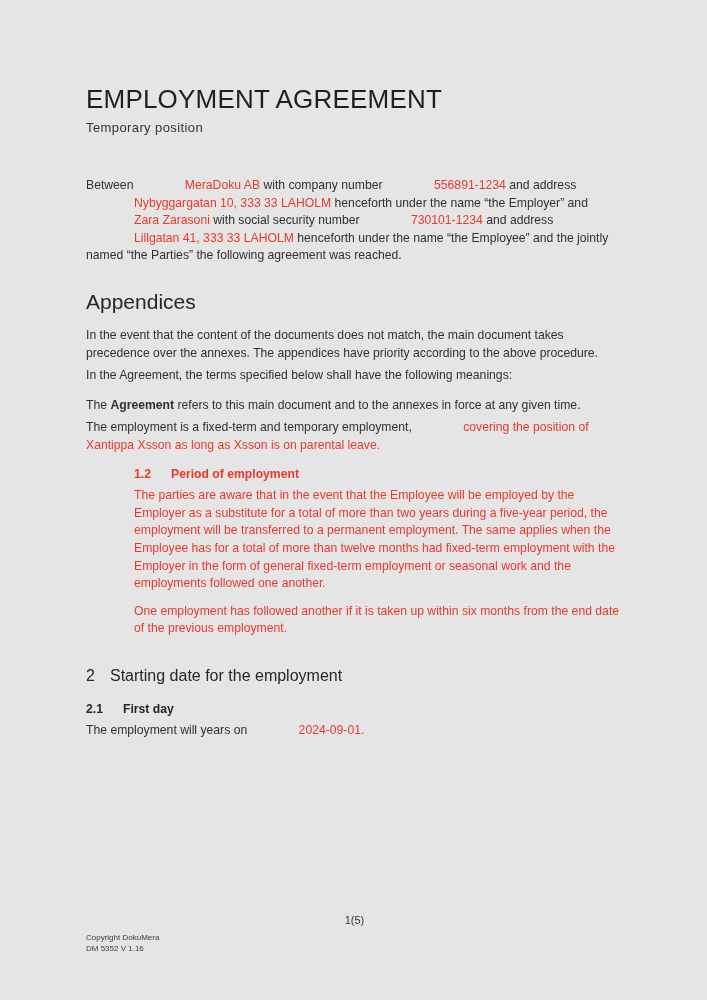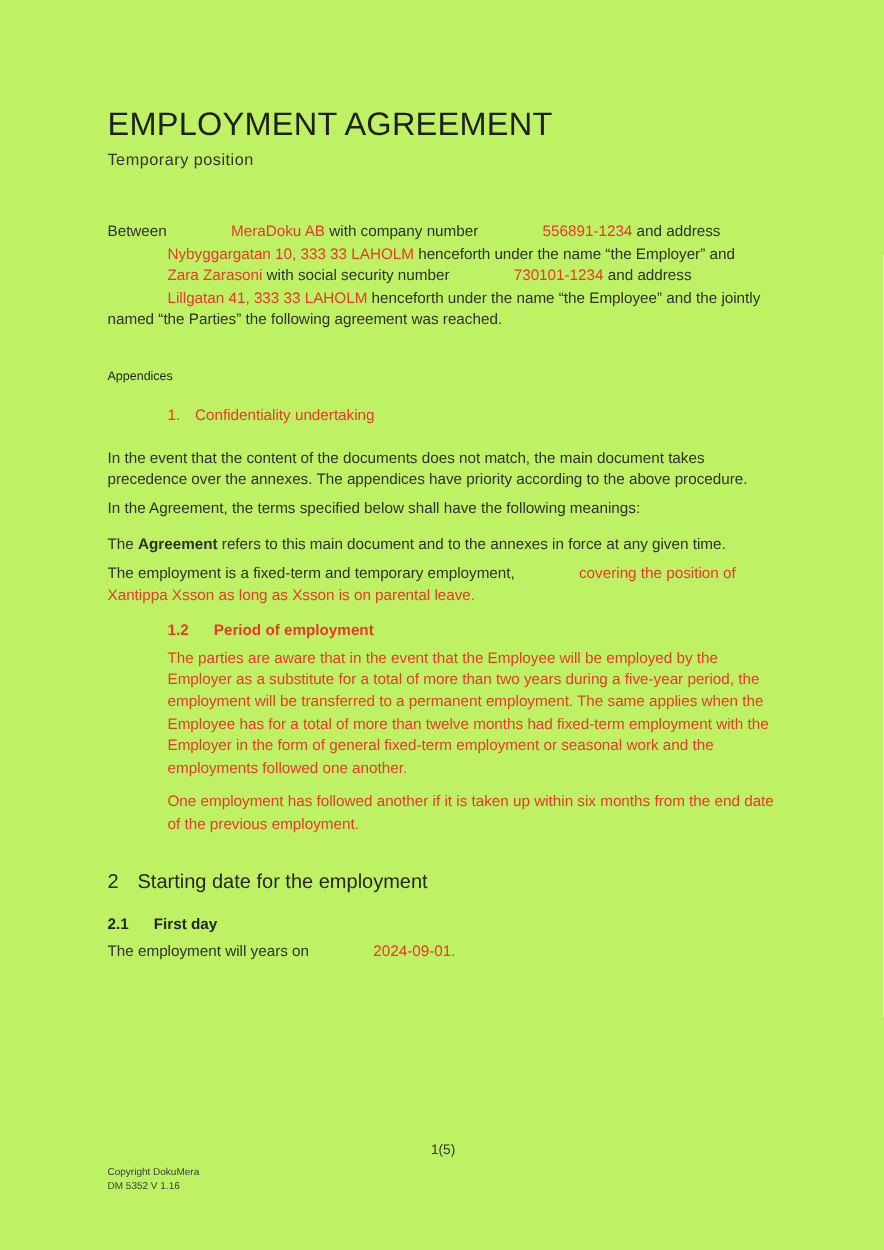--- a/index.html
+++ b/index.html
@@ -1,35 +1,35 @@
 <!DOCTYPE html>
 <html><head>
 <meta charset="utf-8">
 <style>
   html,body{margin:0;padding:0;background:#ffffff;}
   .page{
     position:relative;
     width:707px;height:1000px;
-    background:#bef264;
+    background:#e5e5e5;
     font-family:"Liberation Sans",sans-serif;
     color:#303030;
     overflow:hidden;
   }
   .content{position:absolute;left:86px;top:0;width:537px;}
   .doc-title{
     margin-top:84px;
     font-size:26px;line-height:30px;font-weight:400;
     letter-spacing:0.2px;color:#1f1f1f;
   }
   .doc-subtitle{
     margin-top:6px;
     font-size:13px;line-height:16px;letter-spacing:0.4px;color:#333333;
   }
   .para{font-size:12.2px;line-height:17.6px;}
-  .h2{font-size:10px;line-height:19px;font-weight:400;color:#262626;}
+  .h2{font-size:21px;line-height:19px;font-weight:400;color:#262626;}
   .h1n{font-size:16px;line-height:20px;font-weight:400;color:#262626;}
   .h3n{font-size:12.2px;line-height:17.6px;font-weight:700;color:#262626;}
   .red{color:#e9392c;margin-left:48px;}
   .bold{font-weight:700;}
   .num-wide{display:inline-block;width:37px;}
   .num-mid{display:inline-block;width:24px;}
   .num-list{display:inline-block;width:22px;}
   
   .mt-intro{margin-top:41px;}
   .mt-h2{margin-top:27px;}
@@ -59,23 +59,20 @@
 
 <div class="page">
   <div class="content">
 
     <div class="doc-title">EMPLOYMENT AGREEMENT</div>
     <div class="doc-subtitle">Temporary position</div>
 
     <div class="para mt-intro"><span>Between </span><span class="red">MeraDoku AB</span><span> with company number </span><span class="red">556891-1234</span><span> and address </span><span class="red">Nybyggargatan 10, 333 33 LAHOLM</span><span> henceforth under the name “the Employer” and </span><span class="red">Zara Zarasoni</span><span> with social security number </span><span class="red">730101-1234</span><span> and address </span><span class="red">Lillgatan 41, 333 33 LAHOLM</span><span> henceforth under the name “the Employee” and the jointly named “the Parties” the following agreement was reached.</span></div>
 
     <div class="h2 mt-h2">Appendices</div>
-    <div class="para mt-list red">
-      <span class="num-list">1.</span><span>Confidentiality undertaking</span>
-    </div>
     <div class="para mt-para">In the event that the content of the documents does not match, the main document takes precedence over the annexes. The appendices have priority according to the above procedure.</div>
 
     <div class="para mt-after-h">In the Agreement, the terms specified below shall have the following meanings:</div>
     <div class="para mt-para-sm"><span>The </span><span class="bold">Agreement</span><span> refers to this main document and to the annexes in force at any given time.</span></div>
 
 
     <div class="para mt-after-h"><span>The employment is a fixed-term and temporary employment, </span><span class="red">covering the position of Xantippa Xsson as long as Xsson is on parental leave.</span></div>
 
     <div class="h3n mt-h3b red">
       <span class="num-wide">1.2</span><span>Period of employment</span>

